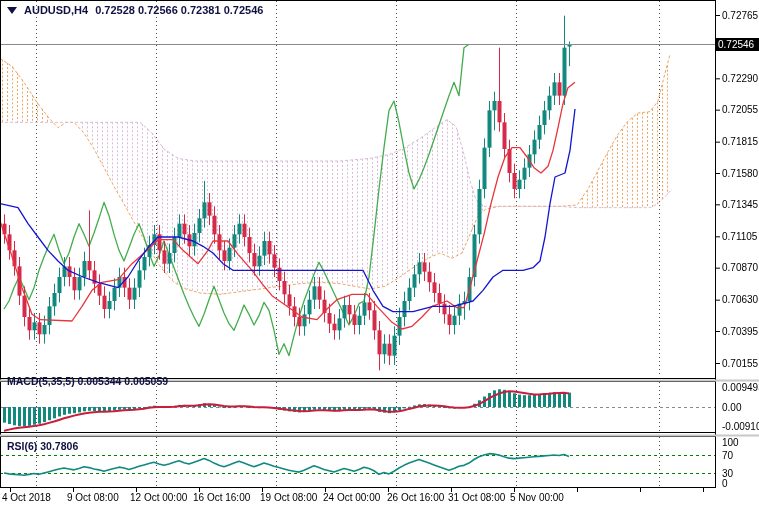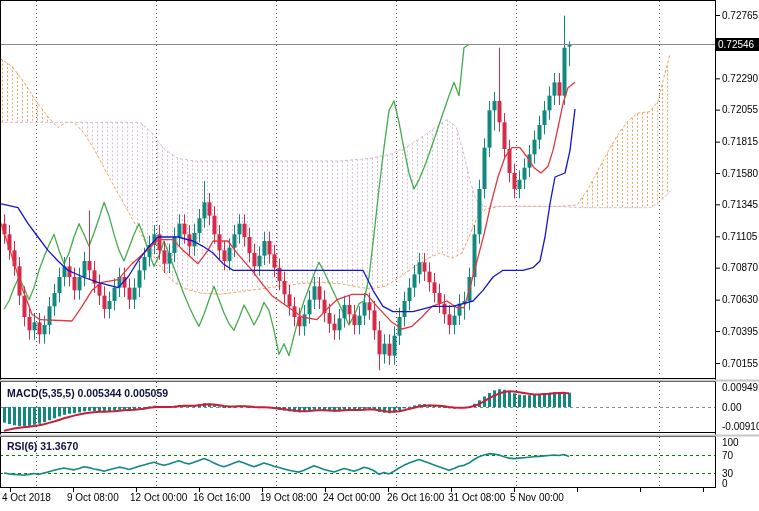--- a/index.html
+++ b/index.html
@@ -5,21 +5,21 @@
   html,body{margin:0;padding:0;background:#fff;}
   #win{position:relative;width:759px;height:511px;background:#fff;overflow:hidden;
        font-family:"Liberation Sans",sans-serif;}
   #cv{position:absolute;left:0;top:0;}
   .ttl{position:absolute;display:flex;align-items:center;gap:7px;color:#101043;
        font-size:11px;font-weight:bold;white-space:nowrap;}
   #main-title{left:7px;top:4px;}
   .tri{width:0;height:0;border-left:5px solid transparent;border-right:5px solid transparent;
        border-top:7px solid #101043;display:inline-block;}
   .indlab{position:absolute;left:7px;color:#101043;font-size:10.5px;font-weight:bold;white-space:nowrap;}
-  #macd-label{top:387px;}
+  #macd-label{top:375px;}
   #rsi-label{top:440px;}
   #bid-badge{position:absolute;left:716px;top:38px;width:43px;height:13px;background:#000;
        color:#fff;font-size:10px;line-height:13px;padding-left:2px;}
   svg text{font-family:"Liberation Sans",sans-serif;font-size:10px;fill:#000;}
 </style>
 </head>
 <body>
 
 <div id="win">
   <svg id="cv" width="759" height="511">
@@ -560,25 +560,30 @@
       <text x="67" y="501">9 Oct 08:00</text>
       <text x="130" y="501">12 Oct 00:00</text>
       <text x="193" y="501">16 Oct 16:00</text>
       <text x="260" y="501">19 Oct 08:00</text>
       <text x="323" y="501">24 Oct 00:00</text>
       <text x="387" y="501">26 Oct 16:00</text>
       <text x="448" y="501">31 Oct 08:00</text>
       <text x="510" y="501">5 Nov 00:00</text>
     </svg>
 
+  <div id="main-title" class="ttl">
+    <span class="tri"></span>
+    <span>AUDUSD,H4</span>
+    <span>0.72528 0.72566 0.72381 0.72546</span>
+  </div>
 
   <div id="macd-label" class="indlab">
     <span>MACD(5,35,5)</span>
     <span>0.005344 0.005059</span>
   </div>
 
   <div id="rsi-label" class="indlab">
     <span>RSI(6)</span>
-    <span>31.3670</span>
+    <span>30.7806</span>
   </div>
 
   <div id="bid-badge">0.72546</div>
 </div>
 
 </body></html>

